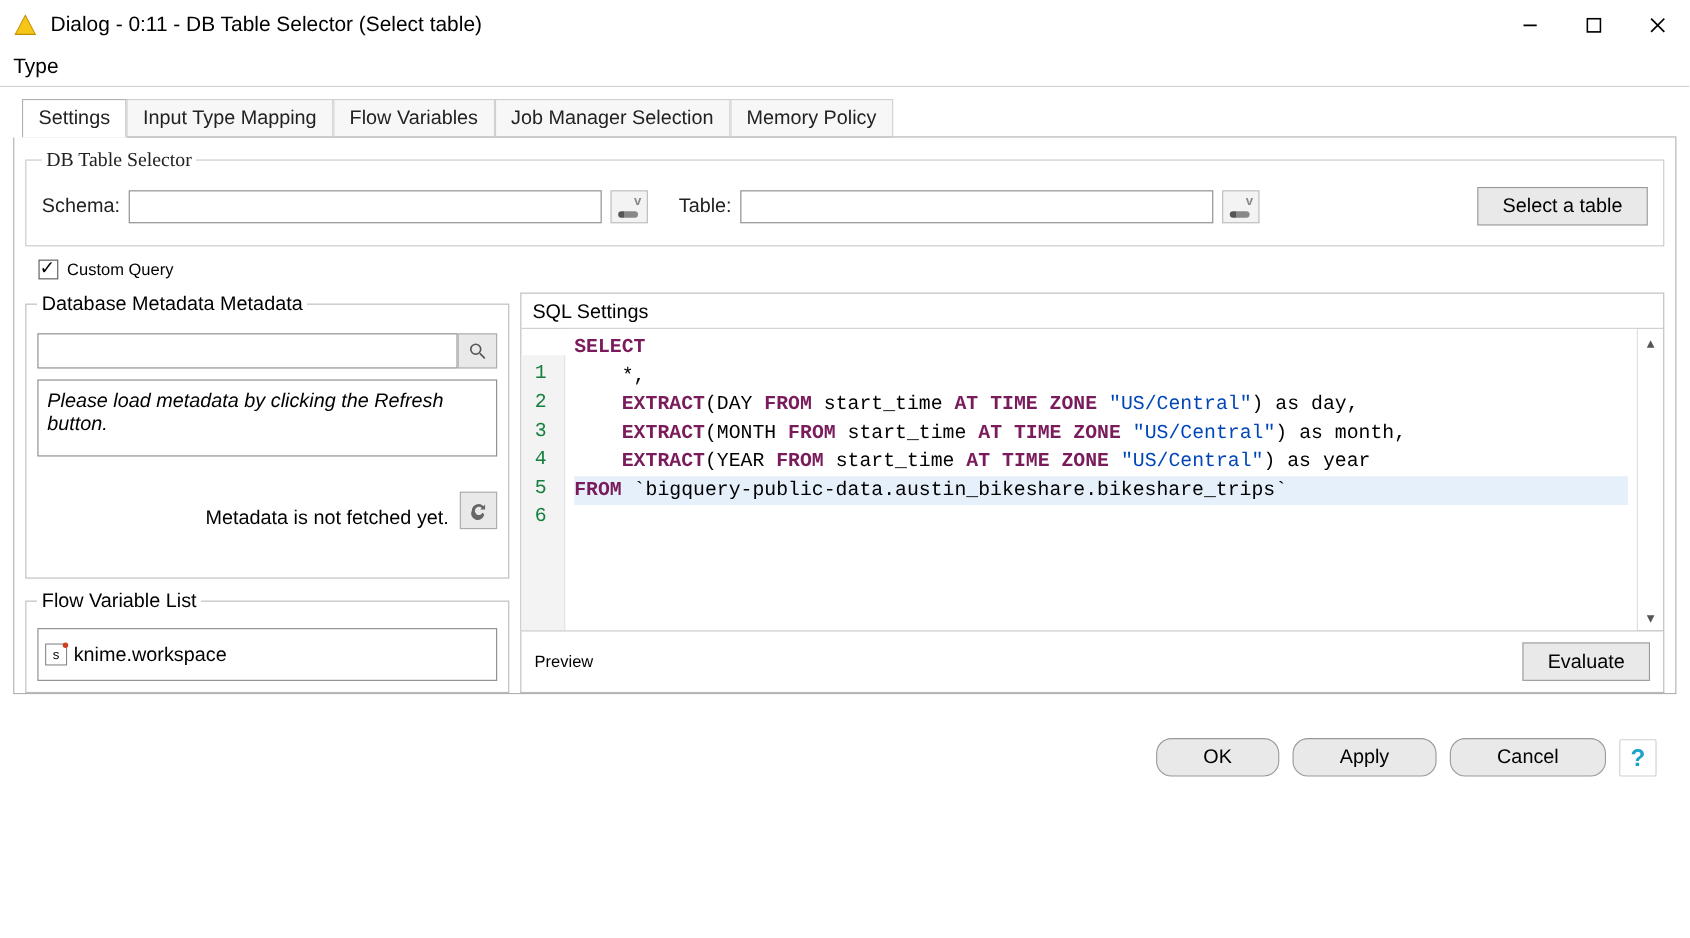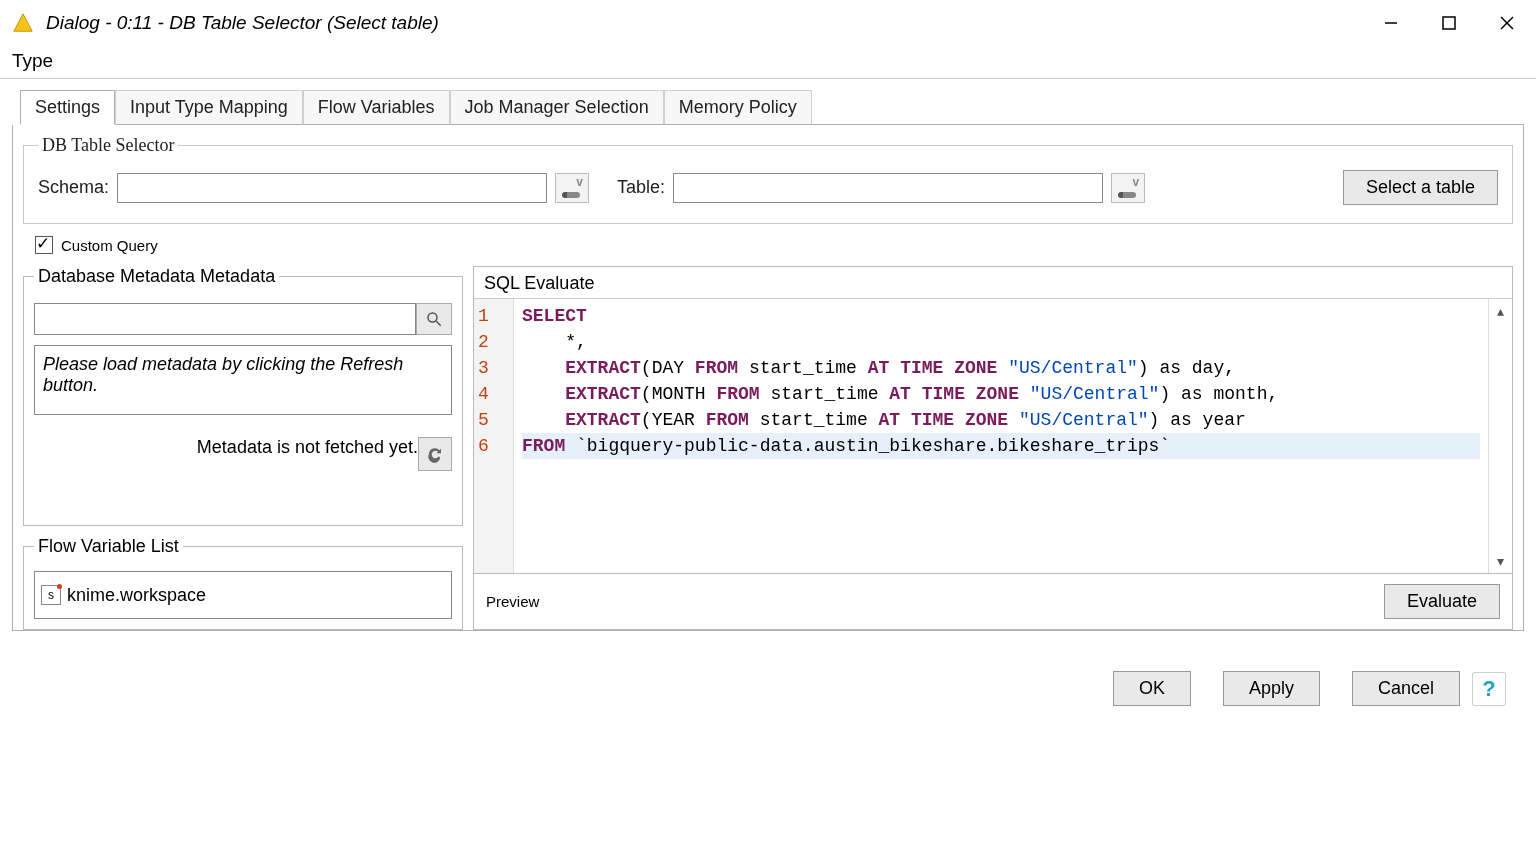--- a/index.html
+++ b/index.html
@@ -10,21 +10,20 @@
   color: #000;
   width: 1536px;
   height: 853px;
   overflow: hidden;
 }
 .titlebar {
   display: flex;
   align-items: center;
   height: 46px;
   padding-left: 12px;
-  font-style: italic;
 }
 .titlebar-icon {
   width: 22px;
   height: 22px;
   margin-right: 12px;
 }
 .titlebar-text {
   font-size: 19px;
   color: #000;
 }
@@ -124,24 +123,24 @@
   width: 18px;
   height: 6px;
   background: linear-gradient(90deg, #555 0 30%, #888 30% 100%);
   border-radius: 3px;
 }
 .btn {
   border: 1px solid #999;
   background: #e9e9e9;
   padding: 6px 22px;
   font-size: 18px;
-  margin-left: 20px;
 }
 .btn-wide {
-  padding: 6px 25px;
+  padding: 6px 42px;
+  border-radius: 14px;
 }
 .checkbox-row {
   display: flex;
   align-items: center;
   gap: 8px;
   padding: 12px 4px 12px 12px;
 }
 .chk {
   width: 18px;
   height: 18px;
@@ -204,23 +203,24 @@
 .meta-msg-box {
   border: 1.5px solid #888;
   font-style: italic;
   font-size: 18px;
   padding: 8px 8px;
   margin-top: 10px;
   height: 70px;
 }
 .meta-footer {
   display: flex;
-  align-items: flex-start;
+  align-items: flex-end;
   justify-content: flex-end;
-  margin-top: 22px;
+  gap: 10px;
+  margin-top: 32px;
 }
 .meta-footer-text { font-size: 18px; }
 .refresh-btn {
   width: 34px;
   height: 34px;
   border: 1px solid #aaa;
   background: #e9e9e9;
   display: flex;
   align-items: center;
   justify-content: center;
@@ -270,24 +270,25 @@
   flex: 1;
   border-top: 1px solid #ccc;
   position: relative;
 }
 .gutter {
   width: 40px;
   background: #f3f3f3;
   border-right: 1px solid #ddd;
   font-family: Consolas, "Courier New", monospace;
   font-size: 18px;
-  color: #c2410c;
-  text-align: left;
+  color: #15803d;
+  text-align: center;
   padding: 4px 8px 4px 4px;
   line-height: 26px;
+  margin-top: 24px;
 }
 .code {
   flex: 1;
   font-family: Consolas, "Courier New", monospace;
   font-size: 18px;
   padding: 4px 8px;
   line-height: 26px;
   white-space: pre;
   background: #fff;
 }
@@ -425,21 +426,21 @@
           <legend>Flow Variable List</legend>
           <div class="flowvar-list-body">
             <span class="fv-badge">s</span>
             <span>knime.workspace</span>
           </div>
         </fieldset>
       </div>
 
       <div class="right-col">
         <div class="sql-panel">
-          <div class="legend-like">SQL Evaluate</div>
+          <div class="legend-like">SQL Settings</div>
           <div class="sql-body">
             <div class="gutter" id="gutter">1
 2
 3
 4
 5
 6</div>
             <div class="code" id="code"><span class="kw">SELECT</span>
     *,
     <span class="kw">EXTRACT</span>(DAY <span class="kw">FROM</span> start_time <span class="kw">AT</span> <span class="kw">TIME</span> <span class="kw">ZONE</span> <span class="str">"US/Central"</span>) as day,

